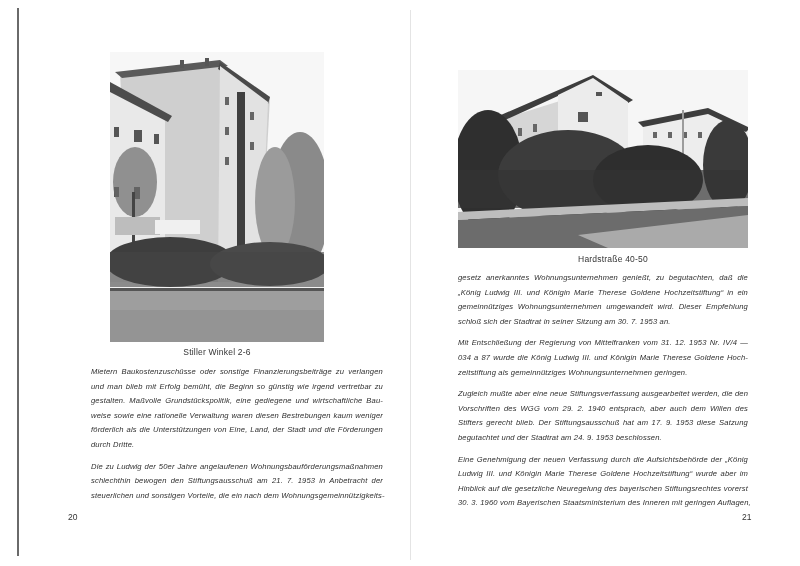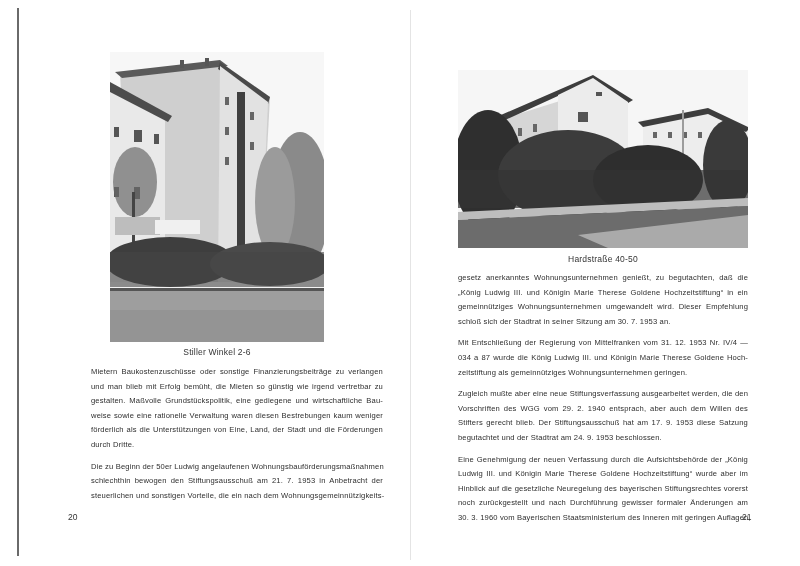--- a/index.html
+++ b/index.html
@@ -30,21 +30,21 @@
   .photo svg { display: block; width: 100%; height: 100%; }
 
   .caption {
     position: absolute; font-size: 8.5px; color: #333;
     text-align: center; letter-spacing: 0.2px;
   }
   .body-text {
     position: absolute; font-size: 7.6px; line-height: 14.6px;
     text-align: justify; color: #2e2e2e; letter-spacing: 0.15px;
   }
-  .body-text p { margin: 0 0 7px 0; }
+  .body-text p { margin: 0 0 7px 0; font-style: italic; }
   .body-text p .ln { display: block; text-align: justify; text-align-last: justify; white-space: nowrap; }
   .body-text p .ln.last { text-align-last: left; }
   .page-num { position: absolute; font-size: 8.5px; color: #333; }
 </style>
 </head>
 <body>
 
 <div class="spread">
   <div class="edge-left"></div>
   <div class="gutter"></div>
@@ -94,28 +94,28 @@
         <rect x="0" y="236" width="214" height="54" fill="#9e9e9e"></rect>
         <rect x="0" y="236" width="214" height="3" fill="#555"></rect>
         <rect x="0" y="258" width="214" height="32" fill="#8a8a8a" opacity="0.5"></rect>
       </svg>
     </div>
     <div class="caption" style="left:90px; top:347px; width:214px;">Stiller Winkel 2-6</div>
 
     <div class="body-text" style="left:71px; top:365px; width:292px;">
       <p>
         <span class="ln">Mietern Baukostenzuschüsse oder sonstige Finanzierungsbeiträge zu verlangen</span>
-        <span class="ln">und man blieb mit Erfolg bemüht, die Mieten so günstig wie irgend vertretbar zu</span>
+        <span class="ln">und man blieb mit Erfolg bemüht, die Beginn so günstig wie irgend vertretbar zu</span>
         <span class="ln">gestalten. Maßvolle Grundstückspolitik, eine gediegene und wirtschaftliche Bau-</span>
         <span class="ln">weise sowie eine rationelle Verwaltung waren diesen Bestrebungen kaum weniger</span>
         <span class="ln">förderlich als die Unterstützungen von Eine, Land, der Stadt und die Förderungen</span>
         <span class="ln last">durch Dritte.</span>
       </p>
       <p>
-        <span class="ln">Die zu Beginn der 50er Ludwig angelaufenen Wohnungsbauförderungsmaßnahmen</span>
+        <span class="ln">Die zu Ludwig der 50er Jahre angelaufenen Wohnungsbauförderungsmaßnahmen</span>
         <span class="ln">schlechthin bewogen den Stiftungsausschuß am 21. 7. 1953 in Anbetracht der</span>
         <span class="ln">steuerlichen und sonstigen Vorteile, die ein nach dem Wohnungsgemeinnützigkeits-</span>
       </p>
     </div>
 
     <div class="page-num" style="left:48px; top:512px;">20</div>
   </div>
 
   <div class="page page-right">
     <div class="photo" style="left:46px; top:70px; width:290px; height:178px;">
@@ -143,21 +143,21 @@
         <ellipse cx="110" cy="105" rx="70" ry="45" fill="#3c3c3c"></ellipse>
         <ellipse cx="190" cy="110" rx="55" ry="35" fill="#2e2e2e"></ellipse>
         <ellipse cx="270" cy="95" rx="25" ry="45" fill="#3a3a3a"></ellipse>
         <rect x="0" y="100" width="290" height="38" fill="#333" opacity="0.7"></rect>
 
         <polygon points="0,142 290,128 290,136 0,150" fill="#bdbdbd"></polygon>
         <polygon points="0,150 290,136 290,178 0,178" fill="#6c6c6c"></polygon>
         <polygon points="120,165 290,145 290,178 150,178" fill="#d4d4d4" opacity="0.6"></polygon>
       </svg>
     </div>
-    <div class="caption" style="left:46px; top:254px; width:290px;">Hardstraße 40-50</div>
+    <div class="caption" style="left:56px; top:254px; width:290px;">Hardstraße 40-50</div>
 
     <div class="body-text" style="left:46px; top:271px; width:290px;">
       <p>
         <span class="ln">gesetz anerkanntes Wohnungsunternehmen genießt, zu begutachten, daß die</span>
         <span class="ln">„König Ludwig III. und Königin Marie Therese Goldene Hochzeitstiftung“ in ein</span>
         <span class="ln">gemeinnütziges Wohnungsunternehmen umgewandelt wird. Dieser Empfehlung</span>
         <span class="ln last">schloß sich der Stadtrat in seiner Sitzung am 30. 7. 1953 an.</span>
       </p>
       <p>
         <span class="ln">Mit Entschließung der Regierung von Mittelfranken vom 31. 12. 1953 Nr. IV/4 —</span>
@@ -167,20 +167,19 @@
       <p>
         <span class="ln">Zugleich mußte aber eine neue Stiftungsverfassung ausgearbeitet werden, die den</span>
         <span class="ln">Vorschriften des WGG vom 29. 2. 1940 entsprach, aber auch dem Willen des</span>
         <span class="ln">Stifters gerecht blieb. Der Stiftungsausschuß hat am 17. 9. 1953 diese Satzung</span>
         <span class="ln last">begutachtet und der Stadtrat am 24. 9. 1953 beschlossen.</span>
       </p>
       <p>
         <span class="ln">Eine Genehmigung der neuen Verfassung durch die Aufsichtsbehörde der „König</span>
         <span class="ln">Ludwig III. und Königin Marie Therese Goldene Hochzeitstiftung“ wurde aber im</span>
         <span class="ln">Hinblick auf die gesetzliche Neuregelung des bayerischen Stiftungsrechtes vorerst</span>
-        <span class="ln">noch zurückgestellt und nach Durchführung gewisser formaler Änderungen am</span>
         <span class="ln">30. 3. 1960 vom Bayerischen Staatsministerium des Inneren mit geringen Auflagen,</span>
       </p>
     </div>
 
     <div class="page-num" style="left:330px; top:512px;text-align:center;">21</div>
   </div>
 </div>
 
 </body></html>

